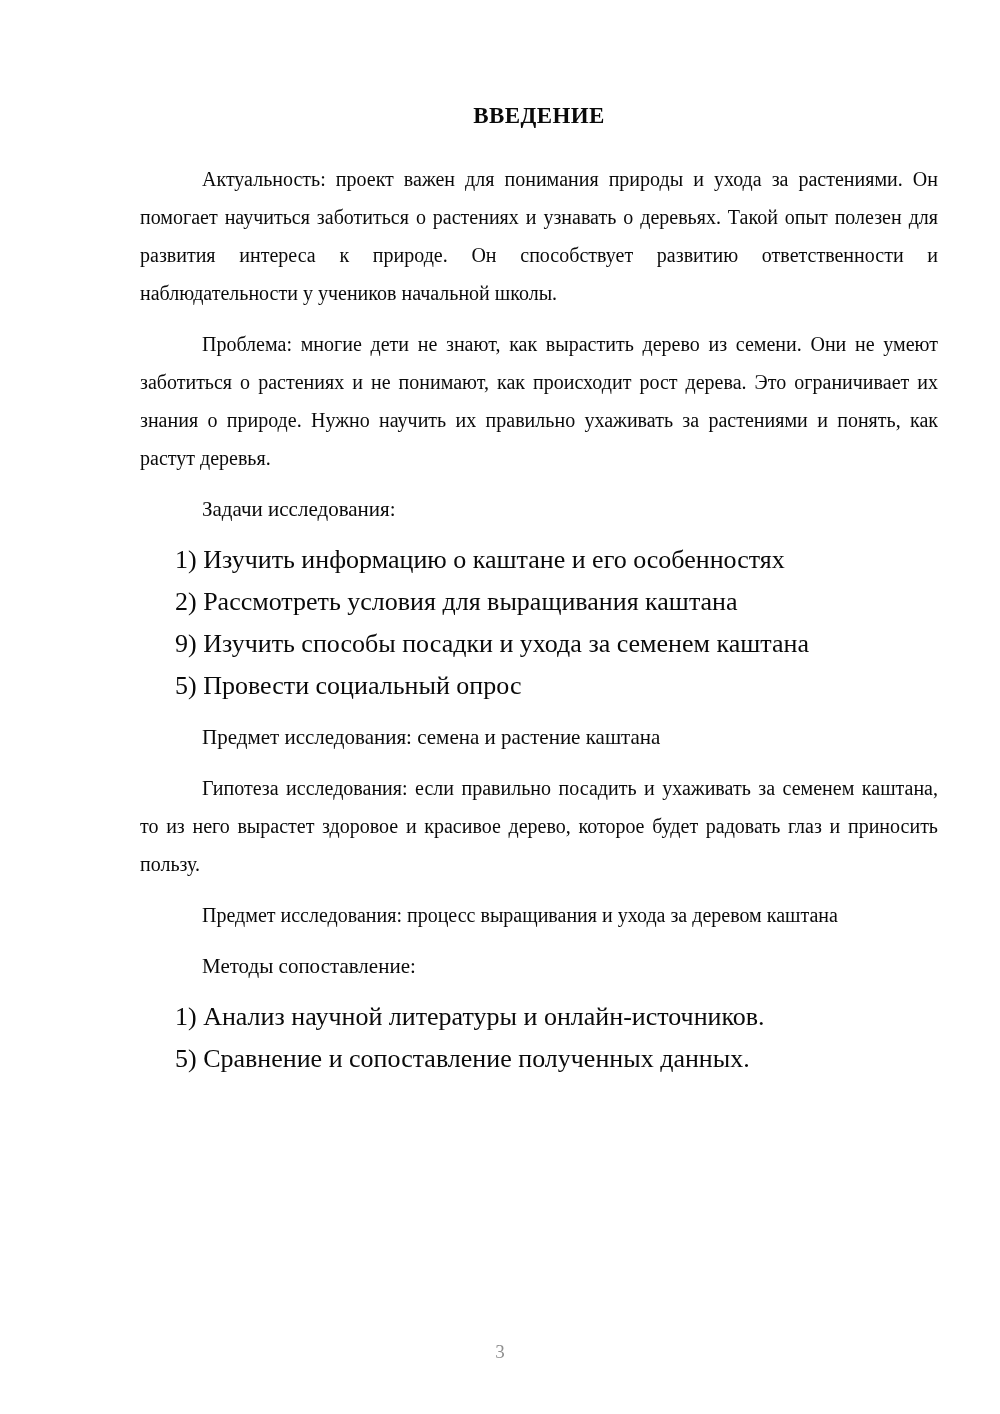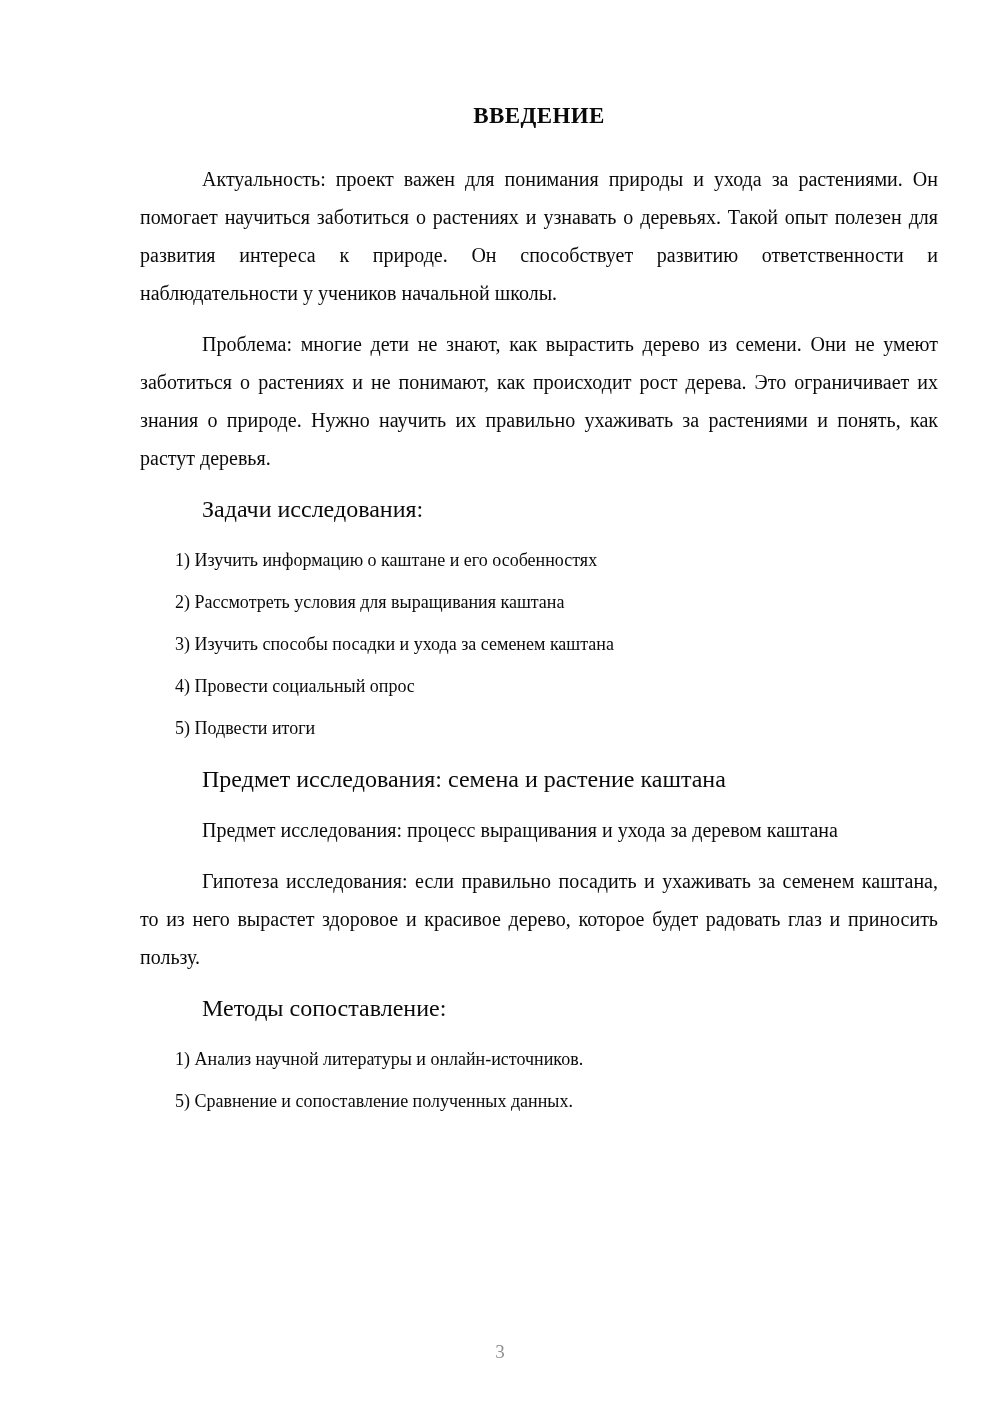--- a/index.html
+++ b/index.html
@@ -39,33 +39,33 @@
   .para {
     font-size: 20px;
     line-height: 38px;
     text-align: justify;
     text-justify: inter-word;
     text-indent: 62px;
     margin: 0 0 13px 0;
     hyphens: none;
   }
   .heading-line {
-    font-size: 24px;
+    font-size: 21px;
     line-height: 38px;
     text-align: left;
     text-indent: 62px;
     margin: 0 0 13px 0;
   }
   .list {
     list-style: none;
     margin: 0 0 13px 0;
     padding: 0;
   }
   .list-item {
-    font-size: 18px;
+    font-size: 26px;
     line-height: 38px;
     text-align: left;
     padding-left: 35px;
     text-indent: 0;
     margin-bottom: 4px;
     white-space: nowrap;
   }
   .page-number {
     position: absolute;
     left: 0;
@@ -89,30 +89,29 @@
     <p class="para">Актуальность: проект важен для понимания природы и ухода за растениями. Он помогает научиться заботиться о растениях и узнавать о деревьях. Такой опыт полезен для развития интереса к природе. Он способствует развитию ответственности и наблюдательности у учеников начальной школы.</p>
 
     <p class="para">Проблема: многие дети не знают, как вырастить дерево из семени. Они не умеют заботиться о растениях и не понимают, как происходит рост дерева. Это ограничивает их знания о природе. Нужно научить их правильно ухаживать за растениями и понять, как растут деревья.</p>
 
 
     <p class="heading-line">Задачи исследования:</p>
 
     <ul class="list">
       <li class="list-item">1) Изучить информацию о каштане и его особенностях</li>
       <li class="list-item">2) Рассмотреть условия для выращивания каштана</li>
-      <li class="list-item">3) Изучить способы посадки и ухода за семенем каштана</li>
-      <li class="list-item">4) Провести социальный опрос</li>
-      <li class="list-item">5) Подвести итоги</li>
+      <li class="list-item">9) Изучить способы посадки и ухода за семенем каштана</li>
+      <li class="list-item">5) Провести социальный опрос</li>
     </ul>
 
     <p class="heading-line">Предмет исследования: семена и растение каштана</p>
 
+    <p class="para">Гипотеза исследования: если правильно посадить и ухаживать за семенем каштана, то из него вырастет здоровое и красивое дерево, которое будет радовать глаз и приносить пользу.</p>
+
     <p class="para">Предмет исследования: процесс выращивания и ухода за деревом каштана</p>
-
-    <p class="para">Гипотеза исследования: если правильно посадить и ухаживать за семенем каштана, то из него вырастет здоровое и красивое дерево, которое будет радовать глаз и приносить пользу.</p>
 
     <p class="heading-line">Методы сопоставление:</p>
 
     <ul class="list">
       <li class="list-item">1) Анализ научной литературы и онлайн-источников.</li>
       <li class="list-item">5) Сравнение и сопоставление полученных данных.</li>
     </ul>
 
   </div>
 

